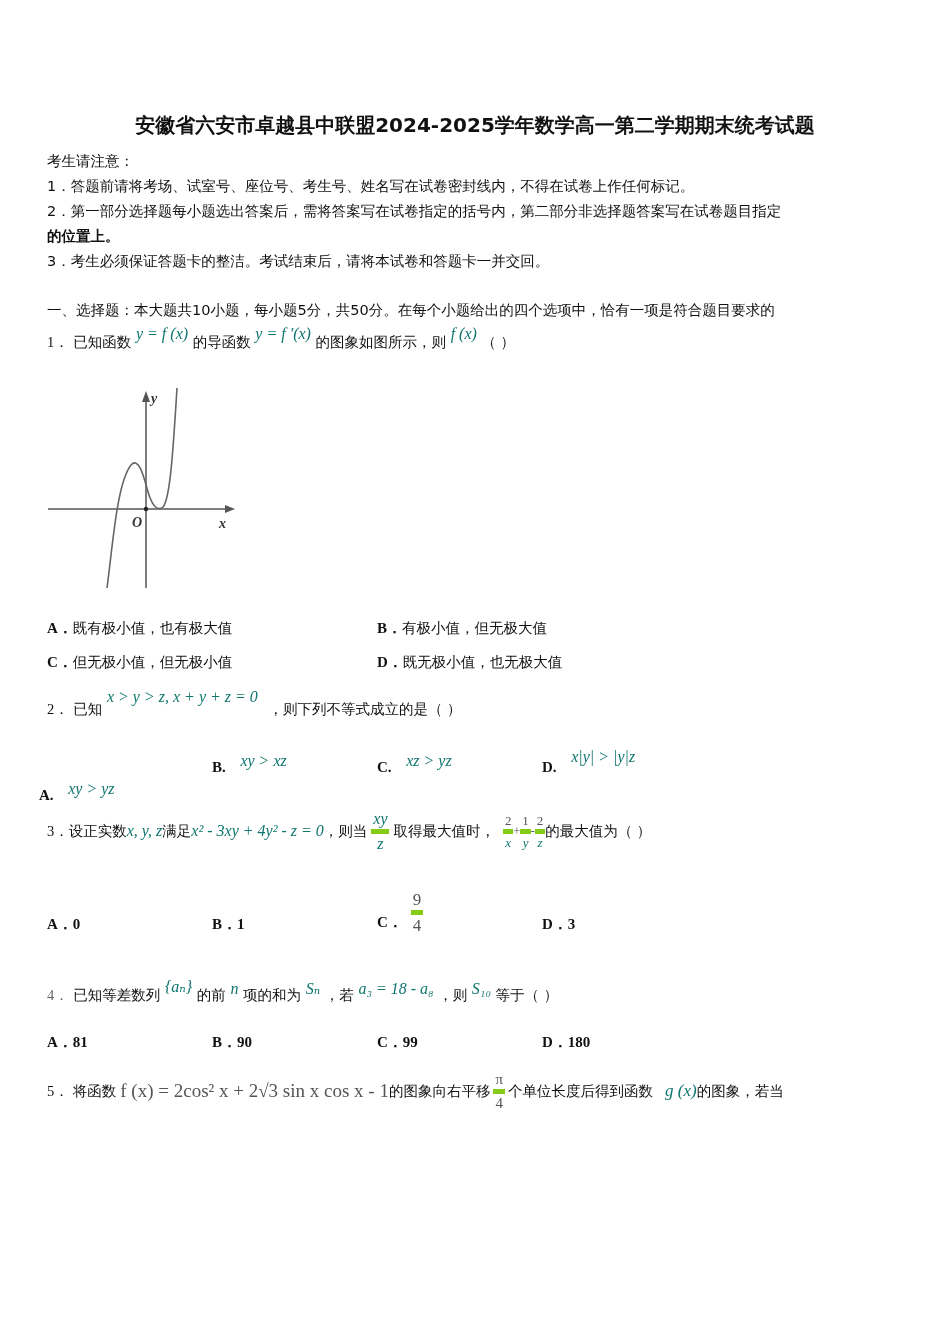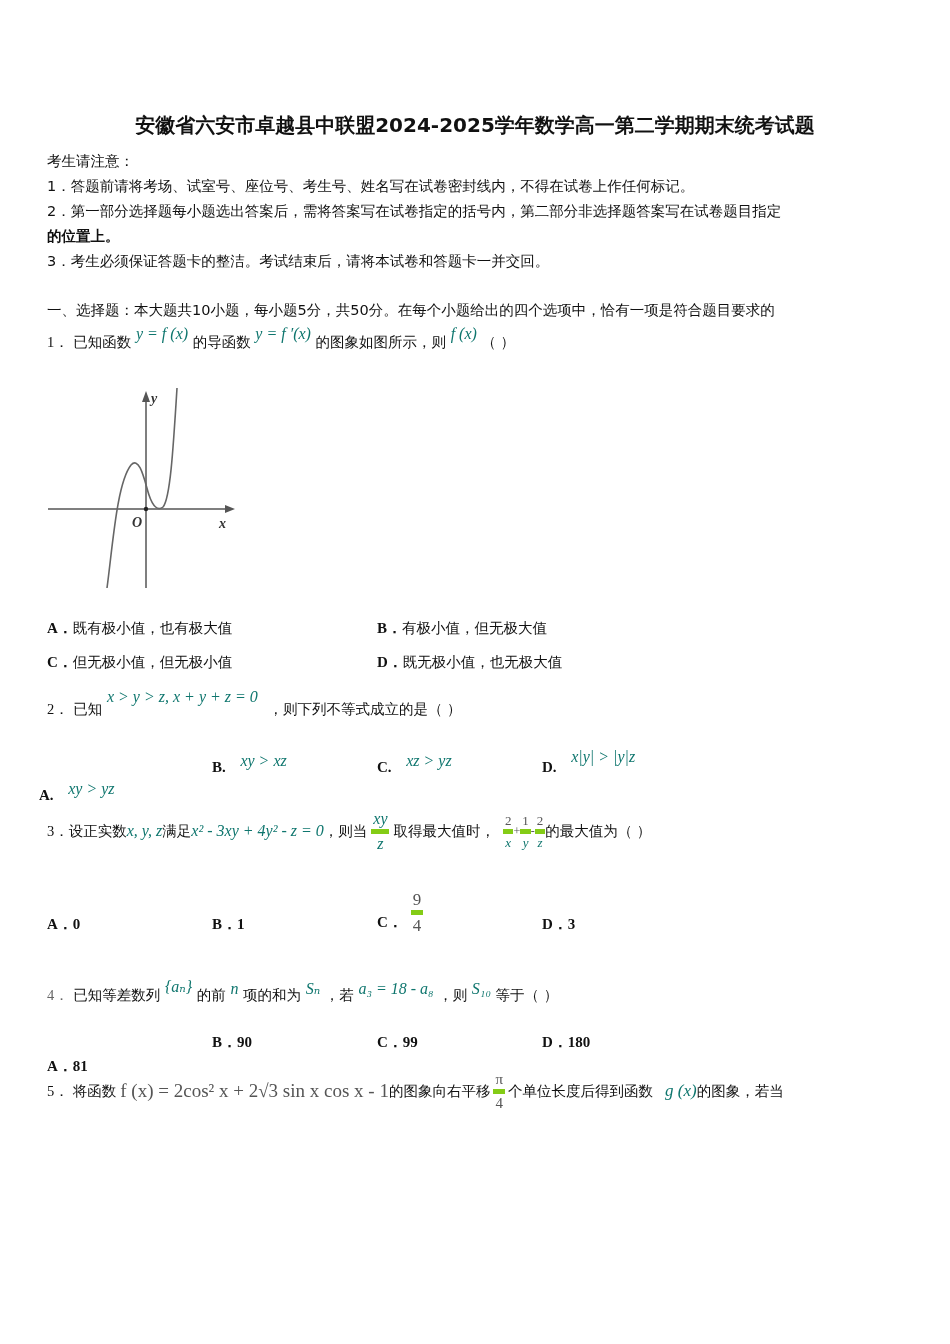--- a/index.html
+++ b/index.html
@@ -151,21 +151,21 @@
   <span class="math" style="position:relative; top:-6px;">n</span>
   <span>项的和为</span>
   <span class="math" style="position:relative; top:-6px;">Sₙ</span>
   <span>，若</span>
   <span class="math" style="position:relative; top:-6px;">a₃ = 18 - a₈</span>
   <span>，则</span>
   <span class="math" style="position:relative; top:-6px;">S₁₀</span>
   <span>等于（    ）</span>
 </div>
 
-<div class="abs txt" style="left:47px; top:1032px;margin-top:24px;">
+<div class="abs txt" style="left:47px; top:1032px;">
   <span class="optlabel">A．</span><span class="optlabel">81</span>
 </div>
 <div class="abs txt" style="left:212px; top:1032px;">
   <span class="optlabel">B．</span><span class="optlabel">90</span>
 </div>
 <div class="abs txt" style="left:377px; top:1032px;">
   <span class="optlabel">C．</span><span class="optlabel">99</span>
 </div>
 <div class="abs txt" style="left:542px; top:1032px;">
   <span class="optlabel">D．</span><span class="optlabel">180</span>

